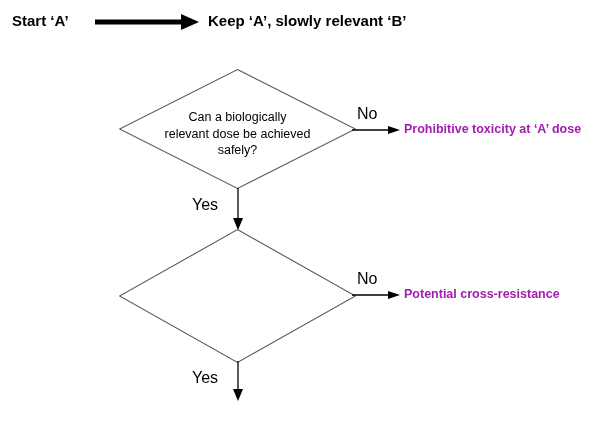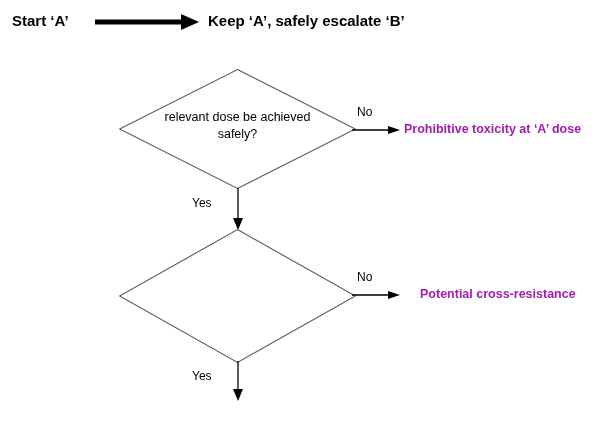--- a/index.html
+++ b/index.html
@@ -60,63 +60,64 @@
   
   .connector { position: absolute; }
   #conn-1 { left: 222px; top: 188px; width: 32px; height: 42px; }
   #conn-2 { left: 222px; top: 361px; width: 32px; height: 40px; }
   #no-arrow-1 { left: 352px; top: 116px; width: 48px; height: 30px; }
   #no-arrow-2 { left: 352px; top: 281px; width: 48px; height: 30px; }
 
   
   .edge-label {
     position: absolute;
-    font-size: 12px;
+    font-size: 16px;
     font-weight: normal;
     color: #000;
     white-space: nowrap;
     line-height: 1;
   }
   #yes-1 { left: 192px; top: 197px; }
   #yes-2 { left: 192px; top: 370px; }
   #no-1  { left: 357px; top: 106px; }
   #no-2  { left: 357px; top: 271px; }
 
   
   .outcome {
     position: absolute;
     font-size: 12.5px;
     font-weight: bold;
     color: #a21caf;
     white-space: nowrap;
     line-height: 1;
   }
   #outcome-1  { left: 404px; top: 123px; }
-  #outcome-2  { left: 420px; top: 288px; }
+  #outcome-2  { left: 404px; top: 288px; }
   #terminal   { left: 160px; top: 406px; }
 </style>
 </head>
 <body>
 
 <div id="canvas">
 
   <div class="hdr-text" id="start-label">Start ‘A’</div>
 
   <svg id="header-arrow" class="connector" viewBox="0 0 104 18">
     <line x1="0" y1="9" x2="88" y2="9" stroke="#000000" stroke-width="5"></line>
     <polygon points="86,1 104,9 86,17" fill="#000000"></polygon>
   </svg>
 
-  <div class="hdr-text" id="keep-label">Keep ‘A’, safely escalate ‘B’</div>
+  <div class="hdr-text" id="keep-label">Keep ‘A’, slowly relevant ‘B’</div>
 
   <div class="diamond-wrap" id="diamond-1">
     <svg class="diamond-svg" width="237" height="120" viewBox="0 0 237 120">
       <polygon points="118.5,0.6 236.4,60 118.5,119.4 0.6,60" fill="#ffffff" stroke="#595959" stroke-width="1.1"></polygon>
     </svg>
     <div class="diamond-text">
+      <div>Can a biologically</div>
       <div>relevant dose be achieved</div>
       <div>safely?</div>
     </div>
   </div>
 
   <div class="edge-label" id="no-1">No</div>
   <svg id="no-arrow-1" class="connector" viewBox="0 0 48 30">
     <line x1="0" y1="14" x2="38" y2="14" stroke="#000000" stroke-width="1.3"></line>
     <polygon points="36,10 48,14 36,18" fill="#000000"></polygon>
   </svg>

